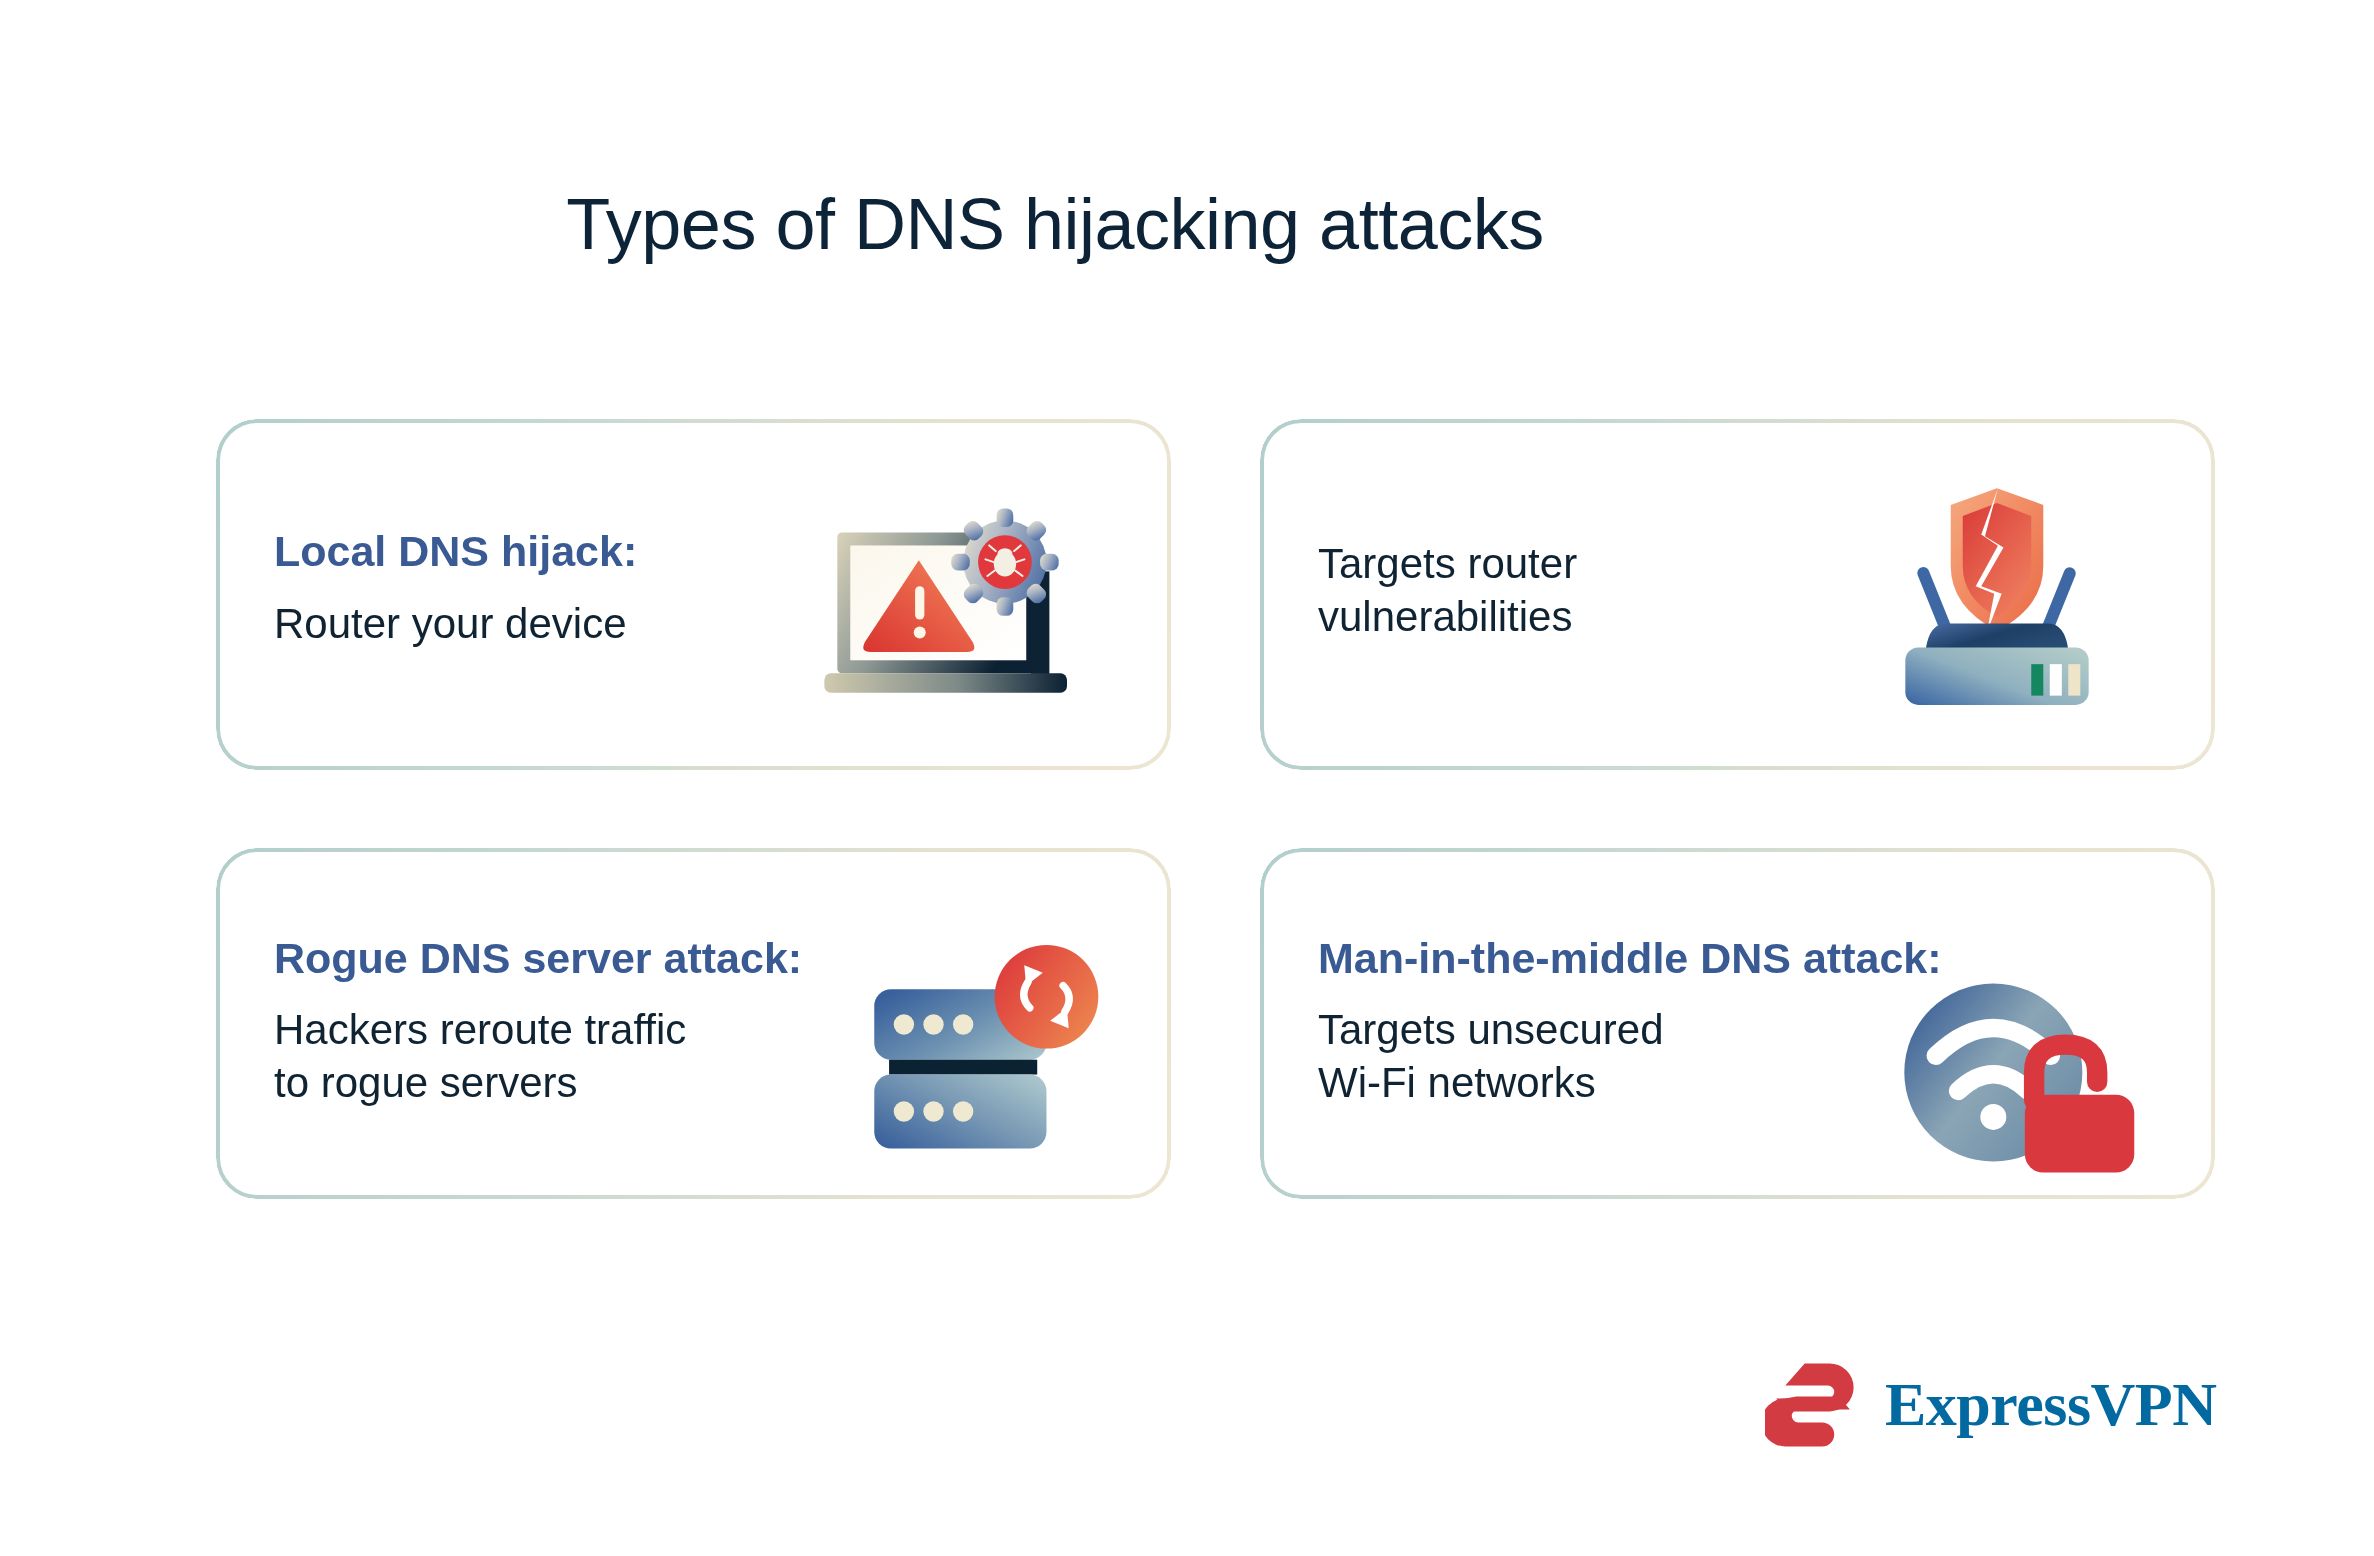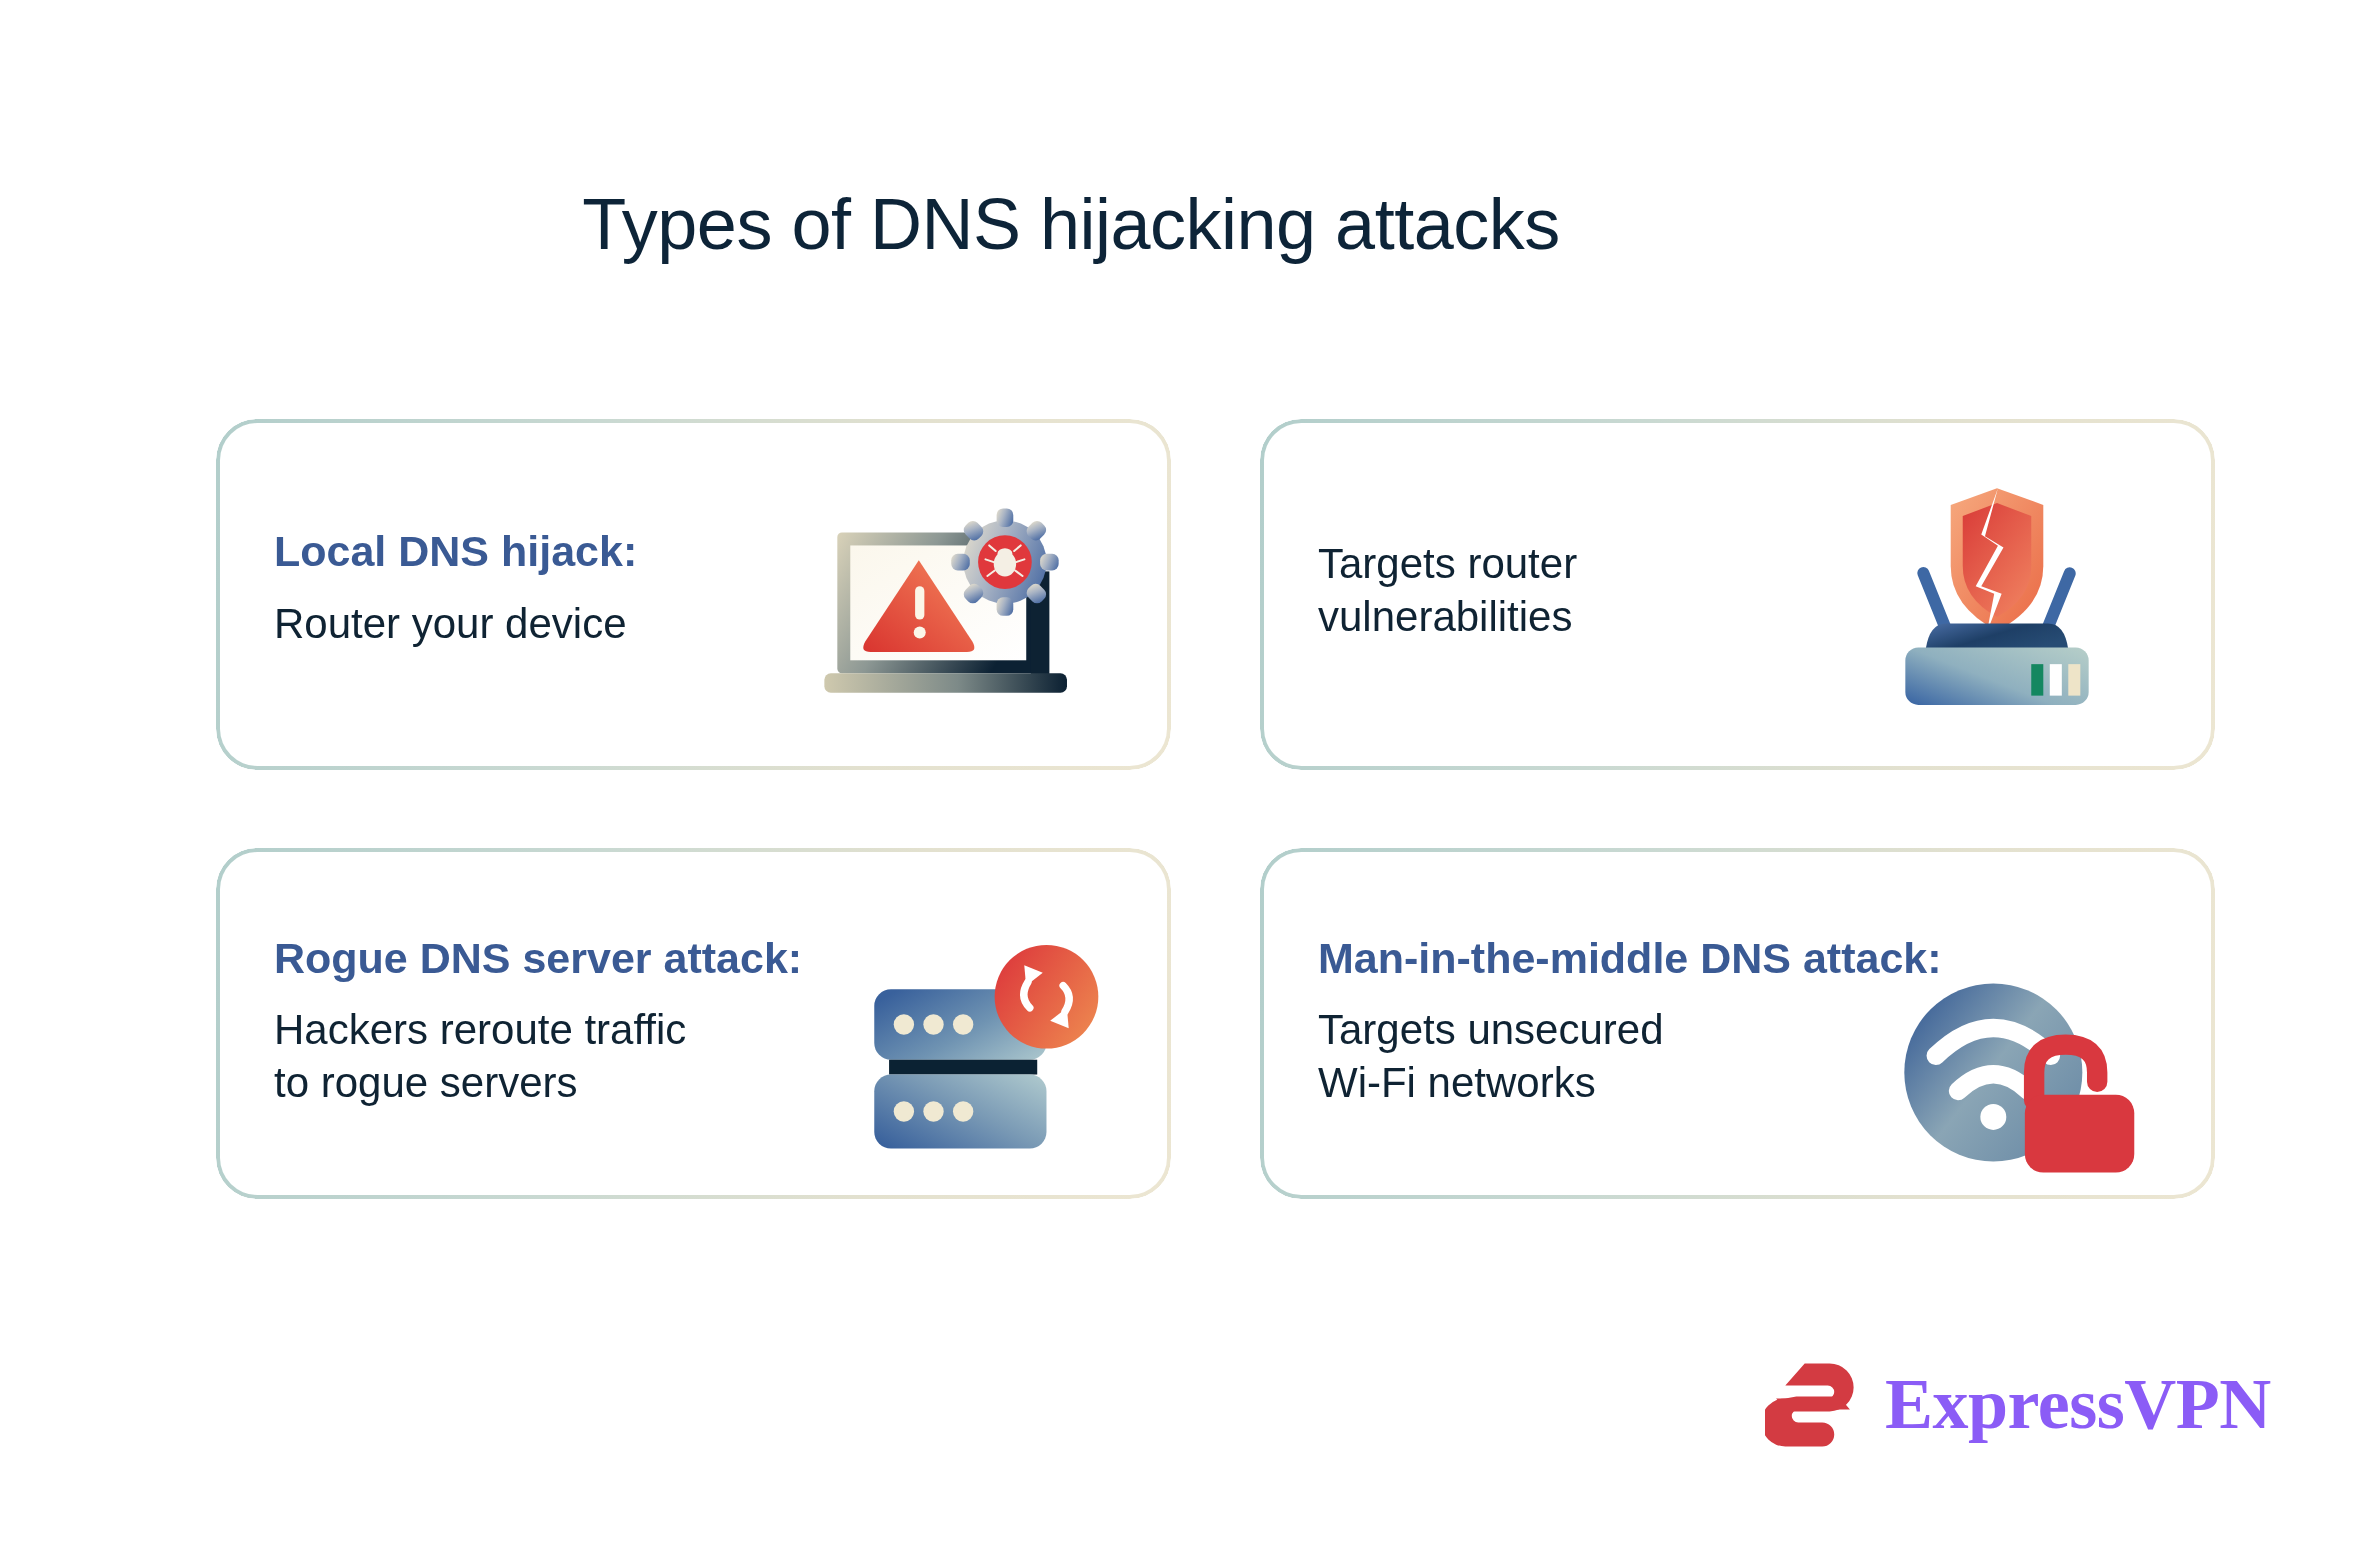--- a/index.html
+++ b/index.html
@@ -11,21 +11,21 @@
     width: 2375px;
     height: 1556px;
     position: relative;
     font-family: "Liberation Sans", sans-serif;
     overflow: hidden;
   }
 
   
   .page-title {
     position: absolute;
-    left: 16px;
+    left: 0;
     top: 137px;
     width: 2110px;
     text-align: center;
     font-size: 72px;
     font-weight: 400;
     letter-spacing: -0.5px;
     color: #0d2438;
     line-height: 1.1;
   }
 
@@ -117,23 +117,23 @@
     position: absolute;
     left: 1765px;
     top: 1356px;
     display: flex;
     align-items: center;
     gap: 24px;
   }
   .logo-mark { width: 96px; height: 96px; display:block; }
   .logo-word {
     font-family: "Liberation Serif", serif;
-    font-size: 72px;
+    font-size: 62px;
     font-weight: 700;
-    color: #8b5cf6;
+    color: #0369a1;
     letter-spacing: -0.5px;
     line-height: 1;
     white-space: nowrap;
   }
 </style>
 </head>
 <body>
 
 <h1 class="page-title">Types of DNS hijacking attacks</h1>
 

